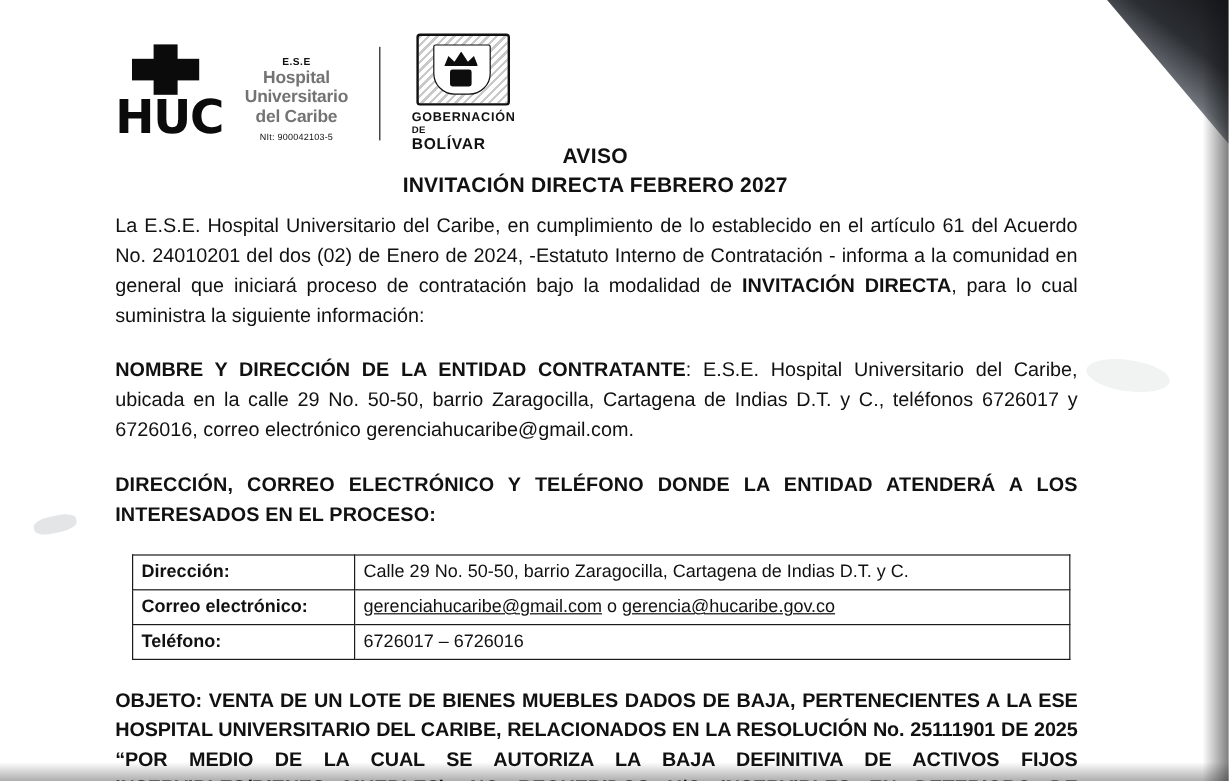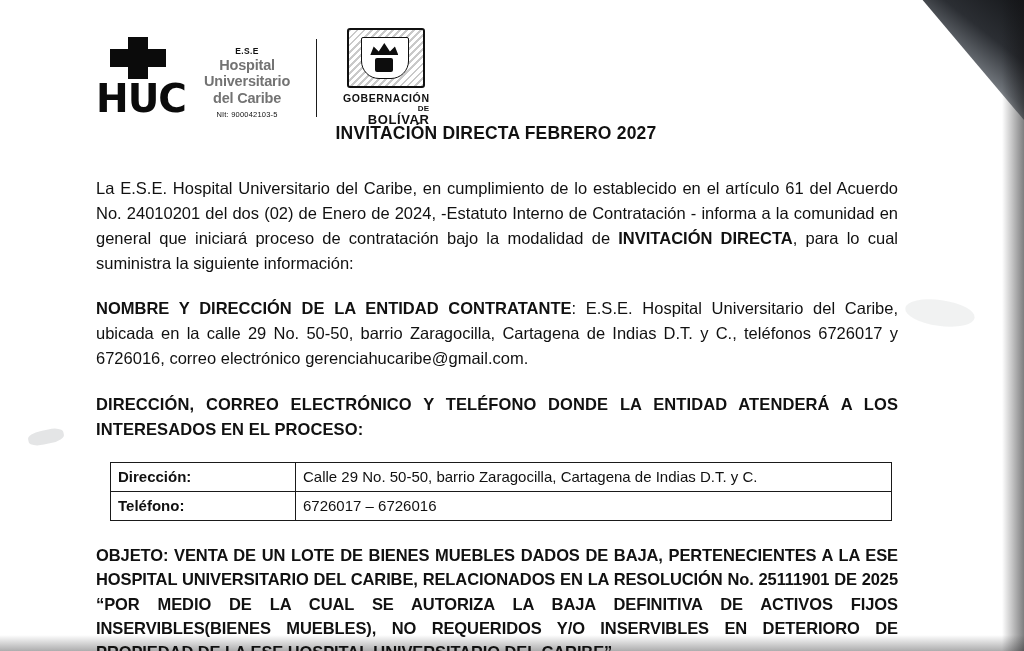--- a/index.html
+++ b/index.html
@@ -149,21 +149,21 @@
     margin-top: 5px;
     letter-spacing: 0.2px;
   }
   .divider {
     width: 1px;
     height: 78px;
     background: #1b1b1b;
     margin: 0 26px;
   }
   .gov-block {
-    text-align: right;
+    text-align: left;
     color: #111;
   }
   .shield {
     width: 74px;
     height: 56px;
     margin: 0 auto;
     border: 2px solid #101010;
     border-radius: 3px;
     position: relative;
     background:
@@ -325,38 +325,43 @@
       <div class="shield">
         <div class="inner"></div>
       </div>
       <div class="gov-line1">GOBERNACIÓN</div>
       <div class="gov-line2">DE</div>
       <div class="gov-line3">BOLÍVAR</div>
     </div>
   </div>
 
   <div class="title-wrap">
+    <div class="title-1">AVISO</div>
     <div class="title-2">INVITACIÓN DIRECTA FEBRERO 2027</div>
   </div>
 
   <div class="body-wrap">
 
     <p class="para"><span>La E.S.E. Hospital Universitario del Caribe, en cumplimiento de lo establecido en el artículo 61 del Acuerdo No. 24010201 del dos (02) de Enero de 2024, -Estatuto Interno de Contratación - informa a la comunidad en general que iniciará proceso de contratación bajo la modalidad de </span><span class="b">INVITACIÓN DIRECTA</span><span>, para lo cual suministra la siguiente información:</span></p>
 
     <p class="para para-entity"><span class="b">NOMBRE Y DIRECCIÓN DE LA ENTIDAD CONTRATANTE</span><span>: E.S.E. Hospital Universitario del Caribe, ubicada en la calle 29 No. 50-50, barrio Zaragocilla, Cartagena de Indias D.T. y C., teléfonos 6726017 y 6726016, correo electrónico gerenciahucaribe@gmail.com.</span></p>
 
     <p class="para para-contact">DIRECCIÓN, CORREO ELECTRÓNICO Y TELÉFONO DONDE LA ENTIDAD ATENDERÁ A LOS INTERESADOS EN EL PROCESO:</p>
 
     <table class="info-table">
       <tbody>
         <tr>
           <td class="lbl">Dirección:</td>
           <td class="val">Calle 29 No. 50-50, barrio Zaragocilla, Cartagena de Indias D.T. y C.</td>
         </tr>
         <tr>
+          <td class="lbl">Correo electrónico:</td>
+          <td class="val"><span class="ul">gerenciahucaribe@gmail.com</span><span> o </span><span class="ul">gerencia@hucaribe.gov.co</span></td>
+        </tr>
+        <tr>
           <td class="lbl">Teléfono:</td>
           <td class="val">6726017 – 6726016</td>
         </tr>
       </tbody>
     </table>
 
     <p class="objeto">OBJETO: VENTA DE UN LOTE DE BIENES MUEBLES DADOS DE BAJA, PERTENECIENTES A LA ESE HOSPITAL UNIVERSITARIO DEL CARIBE, RELACIONADOS EN LA RESOLUCIÓN No. 25111901 DE 2025 “POR MEDIO DE LA CUAL SE AUTORIZA LA BAJA DEFINITIVA DE ACTIVOS FIJOS INSERVIBLES(BIENES MUEBLES), NO REQUERIDOS Y/O INSERVIBLES EN DETERIORO DE PROPIEDAD DE LA ESE HOSPITAL UNIVERSITARIO DEL CARIBE”.</p>
 
   </div>
 </div>

